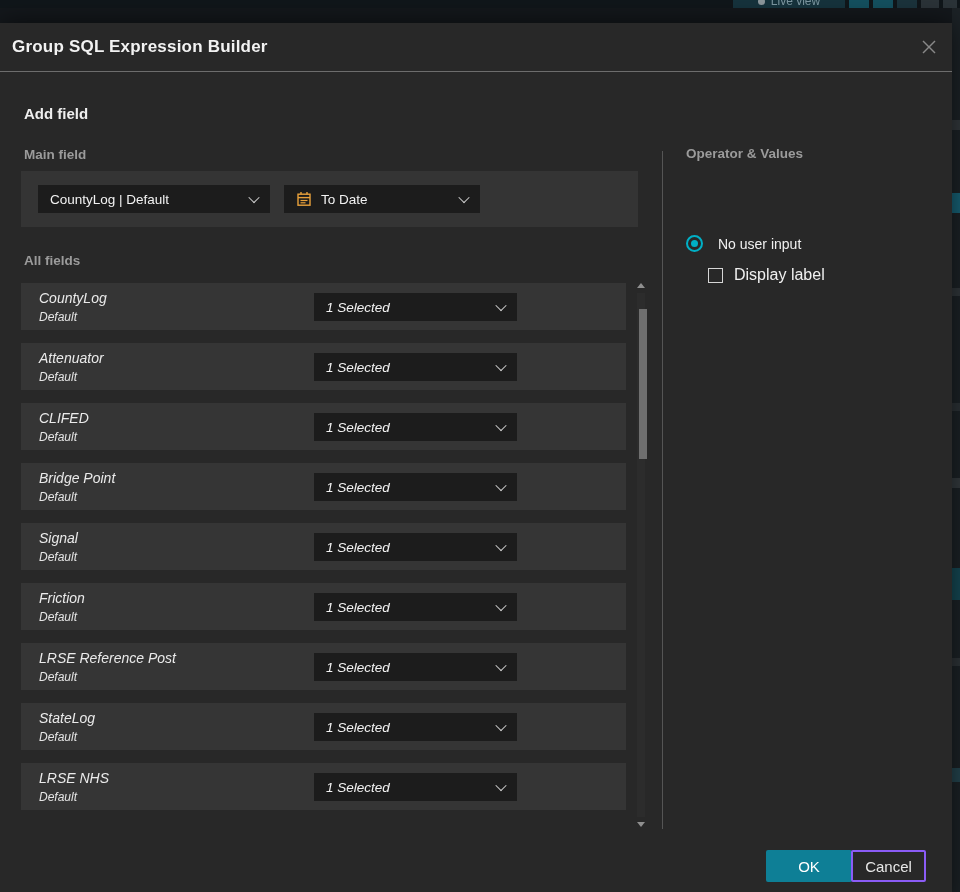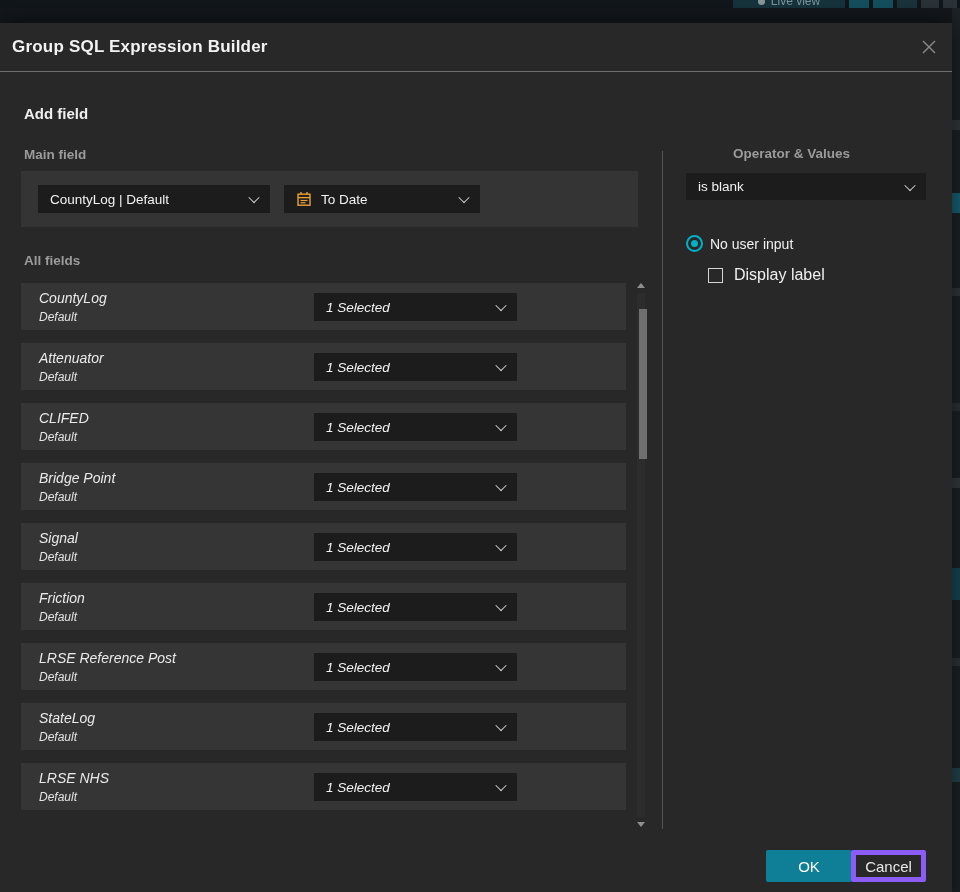--- a/index.html
+++ b/index.html
@@ -37,21 +37,21 @@
     box-shadow:0 0 24px rgba(0,0,0,.6);color:#e9e9e9;}
   .dlg-header{position:absolute;left:0;top:0;right:0;height:48px;border-bottom:1px solid #6d6d6d;}
   .dlg-title{position:absolute;left:12px;top:0;line-height:48px;font-size:17px;font-weight:600;color:#f2f2f2;letter-spacing:.2px;}
   .dlg-close{position:absolute;right:14px;top:15px;width:18px;height:18px;cursor:pointer;opacity:.75;}
   .dlg-close svg{display:block;}
 
   .section-heading{position:absolute;left:24px;top:82px;font-size:15px;font-weight:700;color:#efefef;}
   .sub-label{position:absolute;font-size:13.5px;font-weight:700;color:#9b9b9b;}
   .lbl-main{left:24px;top:124px;}
   .lbl-all{left:24px;top:230px;}
-  .lbl-op{left:686px;top:123px;margin-left:47px;}
+  .lbl-op{left:686px;top:123px;}
 
   
   .select{background:#1c1c1c;color:#f2f2f2;font-size:13.5px;display:flex;align-items:center;
     padding:0 12px;box-sizing:border-box;cursor:pointer;}
   .select .txt{flex:1 1 auto;white-space:nowrap;overflow:hidden;}
   .chev{flex:0 0 auto;width:7px;height:7px;border-right:1.6px solid #cfcfcf;border-bottom:1.6px solid #cfcfcf;
     transform:rotate(45deg) translate(-1px,-1px);margin-left:8px;}
   .cal-icon{flex:0 0 auto;margin-right:9px;display:flex;align-items:center;}
 
   .main-panel{position:absolute;left:21px;top:148px;width:617px;height:56px;background:#343434;}
@@ -71,33 +71,33 @@
   .sb-arrow{position:absolute;left:2px;width:0;height:0;border-left:4px solid transparent;border-right:4px solid transparent;}
   .sb-up{top:2px;border-bottom:5px solid #8f8f8f;}
   .sb-down{bottom:2px;border-top:5px solid #8f8f8f;}
   .sb-track{position:absolute;left:2px;top:12px;bottom:12px;width:8px;background:#2c2c2c;}
   .sb-thumb{position:absolute;left:2px;top:16px;width:8px;height:150px;background:#6f6f6f;cursor:grab;}
 
   .v-divider{position:absolute;left:662px;top:128px;width:1px;height:678px;background:#555555;}
 
   
   .sel-operator{position:absolute;left:686px;top:150px;width:240px;height:27px;}
-  .radio-row{position:absolute;left:686px;top:212px;display:flex;align-items:center;gap:7px;cursor:pointer;}
+  .radio-row{position:absolute;left:686px;top:212px;display:flex;align-items:center;gap:15px;cursor:pointer;}
   .radio{width:17px;height:17px;border-radius:50%;box-sizing:border-box;border:2px solid #00b0c6;position:relative;flex:0 0 auto;}
   .radio .dot{position:absolute;left:3px;top:3px;width:7px;height:7px;border-radius:50%;background:#00b0c6;}
   .radio-label{font-size:14px;color:#f0f0f0;}
   .check-row{position:absolute;left:708px;top:243px;display:flex;align-items:center;gap:11px;cursor:pointer;}
   .checkbox{width:15px;height:15px;box-sizing:border-box;border:1.5px solid #d6d6d6;background:transparent;flex:0 0 auto;}
   .check-label{font-size:16px;color:#f0f0f0;}
 
   
   .btn{position:absolute;top:827px;height:32px;box-sizing:border-box;font-size:15px;display:flex;
     align-items:center;justify-content:center;cursor:pointer;border-radius:2px;}
   .btn-ok{left:766px;width:86px;background:#0e7f96;color:#ffffff;}
-  .btn-cancel{left:851px;width:75px;background:transparent;border:5px solid #8b5cf6;color:#e8e8e8;text-align:center;}
+  .btn-cancel{left:851px;width:75px;background:transparent;border:2px solid #8b5cf6;color:#e8e8e8;text-align:center;}
 </style>
 </head>
 <body>
 
 <div class="bg-top-strip">
   <div class="live-chip">
     <span class="live-dot"></span>
     <span>Live view</span>
   </div>
   <div class="bg-tool t1"></div>
@@ -237,24 +237,20 @@
     <div class="sb-track">
       <div class="sb-thumb"></div>
     </div>
     <div class="sb-arrow sb-down"></div>
   </div>
 
   <div class="v-divider"></div>
 
   <div class="sub-label lbl-op">Operator &amp; Values</div>
 
-  <div class="select sel-operator">
-    <span class="txt">is blank</span>
-    <span class="chev"></span>
-  </div>
 
   <div class="radio-row">
     <span class="radio">
         <span class="dot"></span>
       </span>
     <span class="radio-label">No user input</span>
   </div>
 
   <div class="check-row">
     <span class="checkbox"></span>

